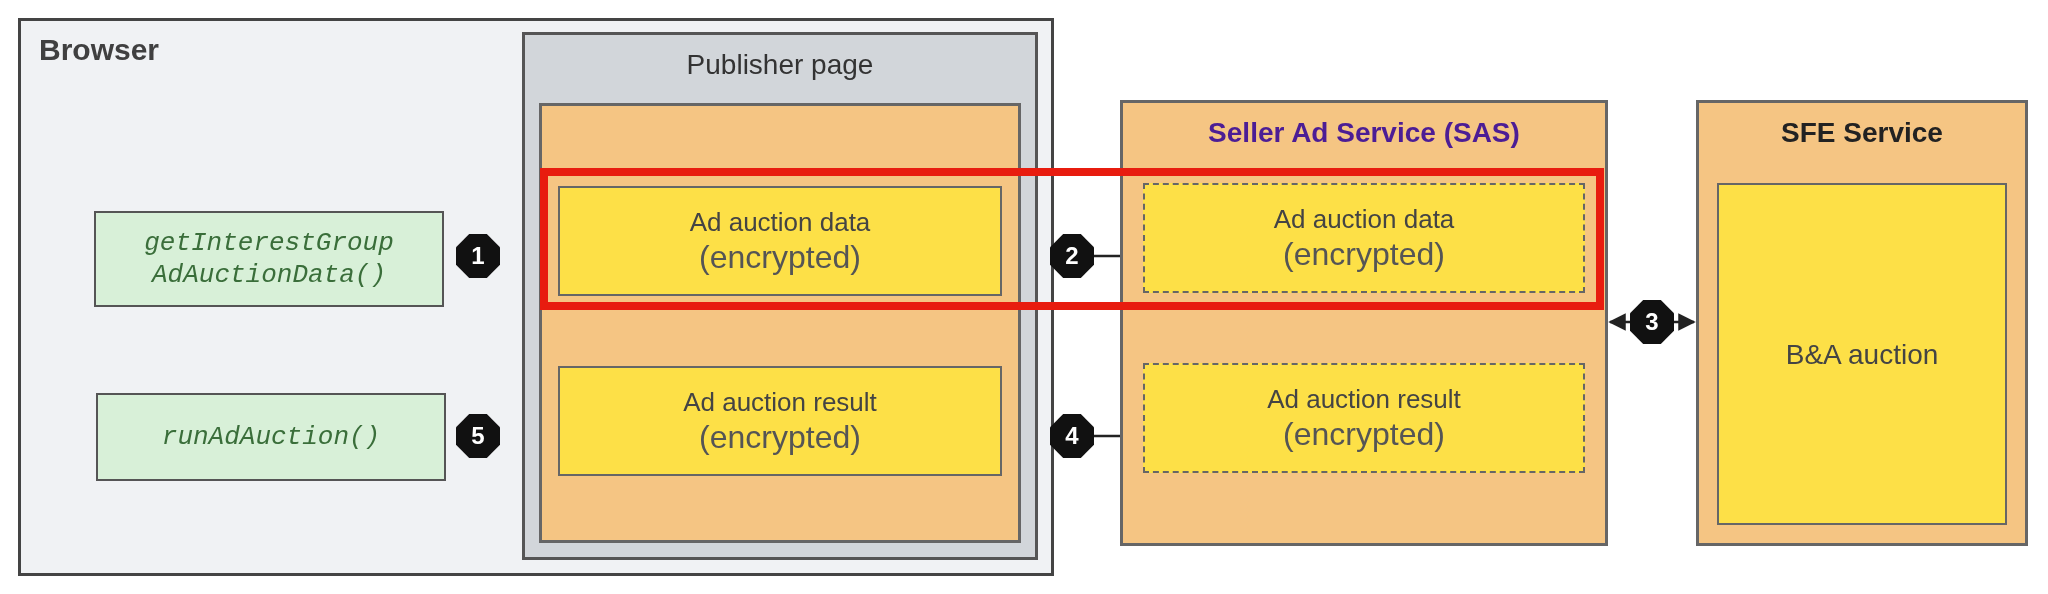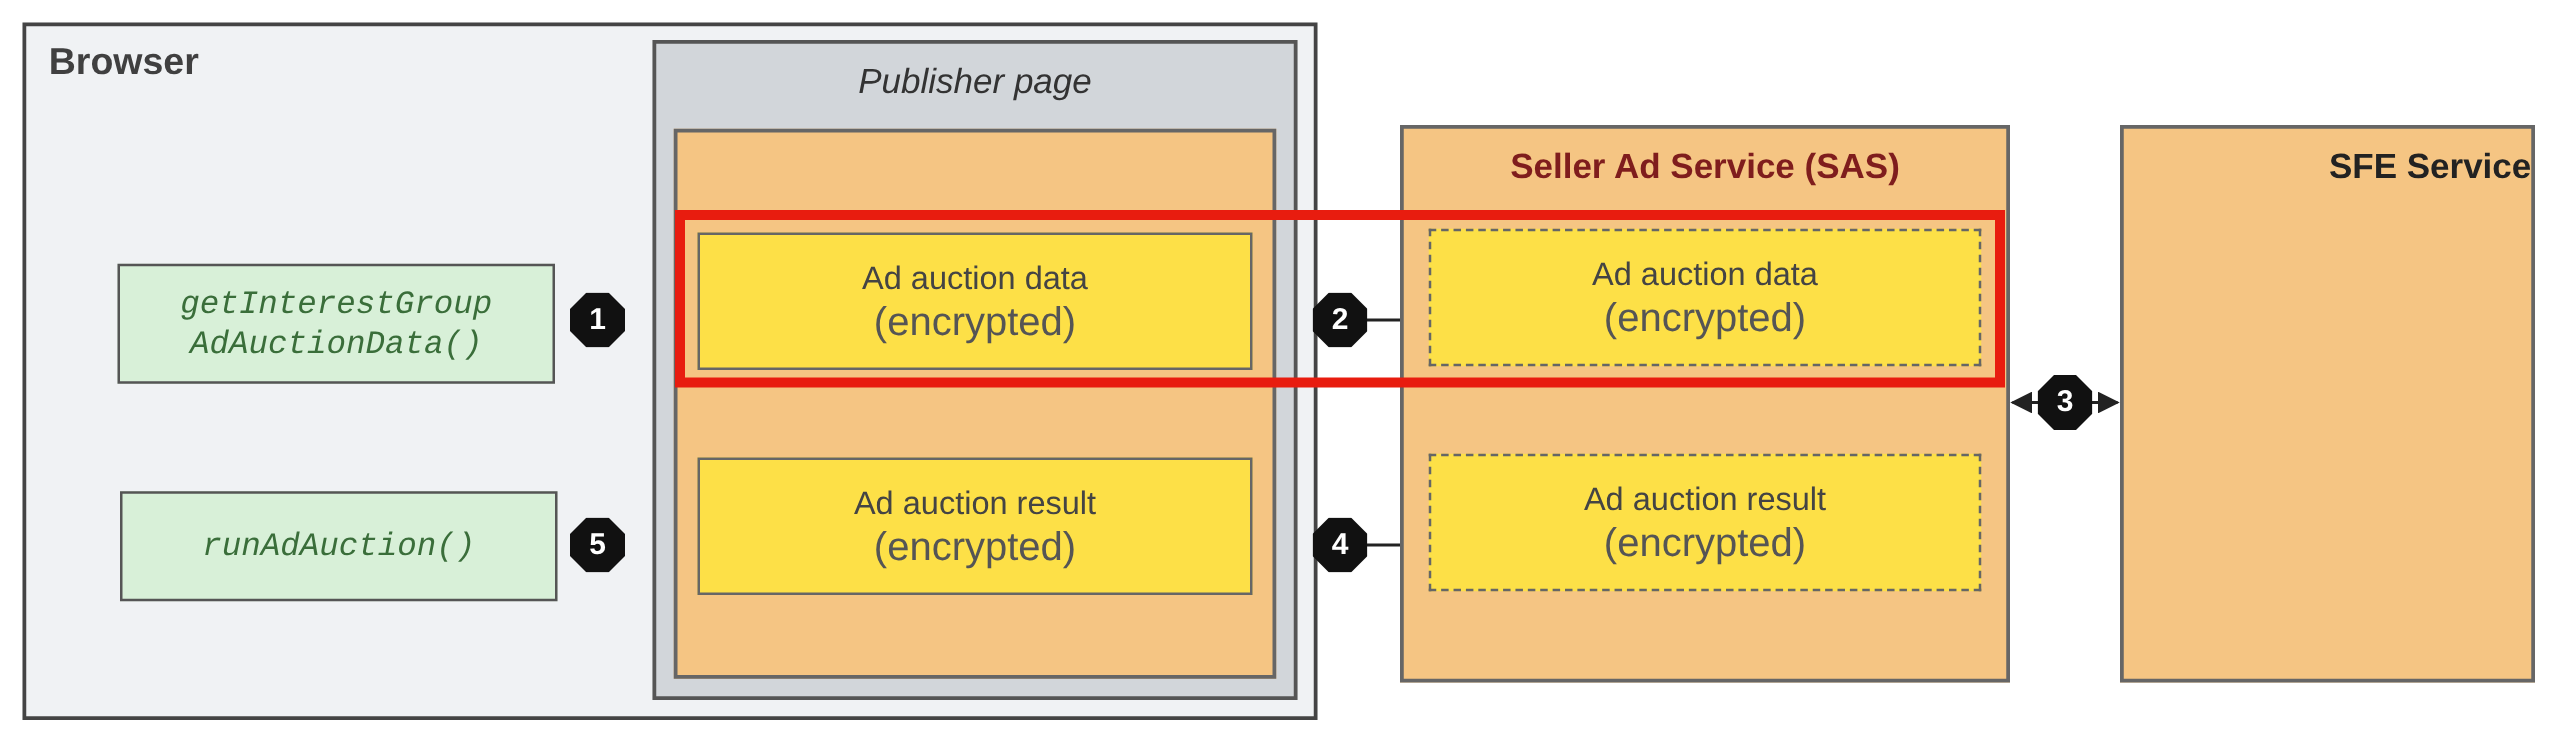--- a/index.html
+++ b/index.html
@@ -69,21 +69,20 @@
     border: 3px solid #555;
   }
   .publisher-label {
     position: absolute;
     top: 14px;
     left: 0;
     right: 0;
     text-align: center;
     font-size: 28px;
     color: #333;
-    font-style: italic;
   }
 
   
   .seller-js-box {
     position: absolute;
     left: 14px;
     top: 68px;
     right: 14px;
     bottom: 14px;
     background: #f5c583;
@@ -111,39 +110,39 @@
     border: 3px solid #666;
   }
   .sas-label {
     position: absolute;
     top: 14px;
     left: 0;
     right: 0;
     text-align: center;
     font-size: 28px;
     font-weight: 700;
-    color: #7f1d1d;
+    color: #4c1d95;
   }
 
   
   .sfe-box {
     position: absolute;
     left: 1696px;
     top: 100px;
     width: 332px;
     height: 446px;
     background: #f5c583;
     border: 3px solid #666;
   }
   .sfe-label {
     position: absolute;
     top: 14px;
     left: 0;
     right: 0;
-    text-align: right;
+    text-align: center;
     font-size: 28px;
     font-weight: 700;
     color: #222;
   }
 
   
   .data-box {
     position: absolute;
     background: #fde047;
     border: 2px solid #666;
@@ -268,20 +267,23 @@
 
     <div class="data-box dashed" style="left:20px; top:260px; right:20px; height:110px;">
       <div class="data-text">Ad auction result</div>
       <div class="data-sub">(encrypted)</div>
     </div>
   </div>
 
   <div class="sfe-box">
     <div class="sfe-label">SFE Service</div>
 
+    <div class="data-box" style="left:18px; top:80px; right:18px; bottom:18px;">
+      <div class="data-text" style="font-size:28px;">B&amp;A auction</div>
+    </div>
   </div>
 
   <div class="highlight" style="left:540px; top:168px; width:1064px; height:142px;"></div>
 
   <div class="step" style="left:456px; top:234px;">
       <span>1</span>
     </div>
   <div class="step" style="left:1050px; top:234px;">
       <span>2</span>
     </div>

